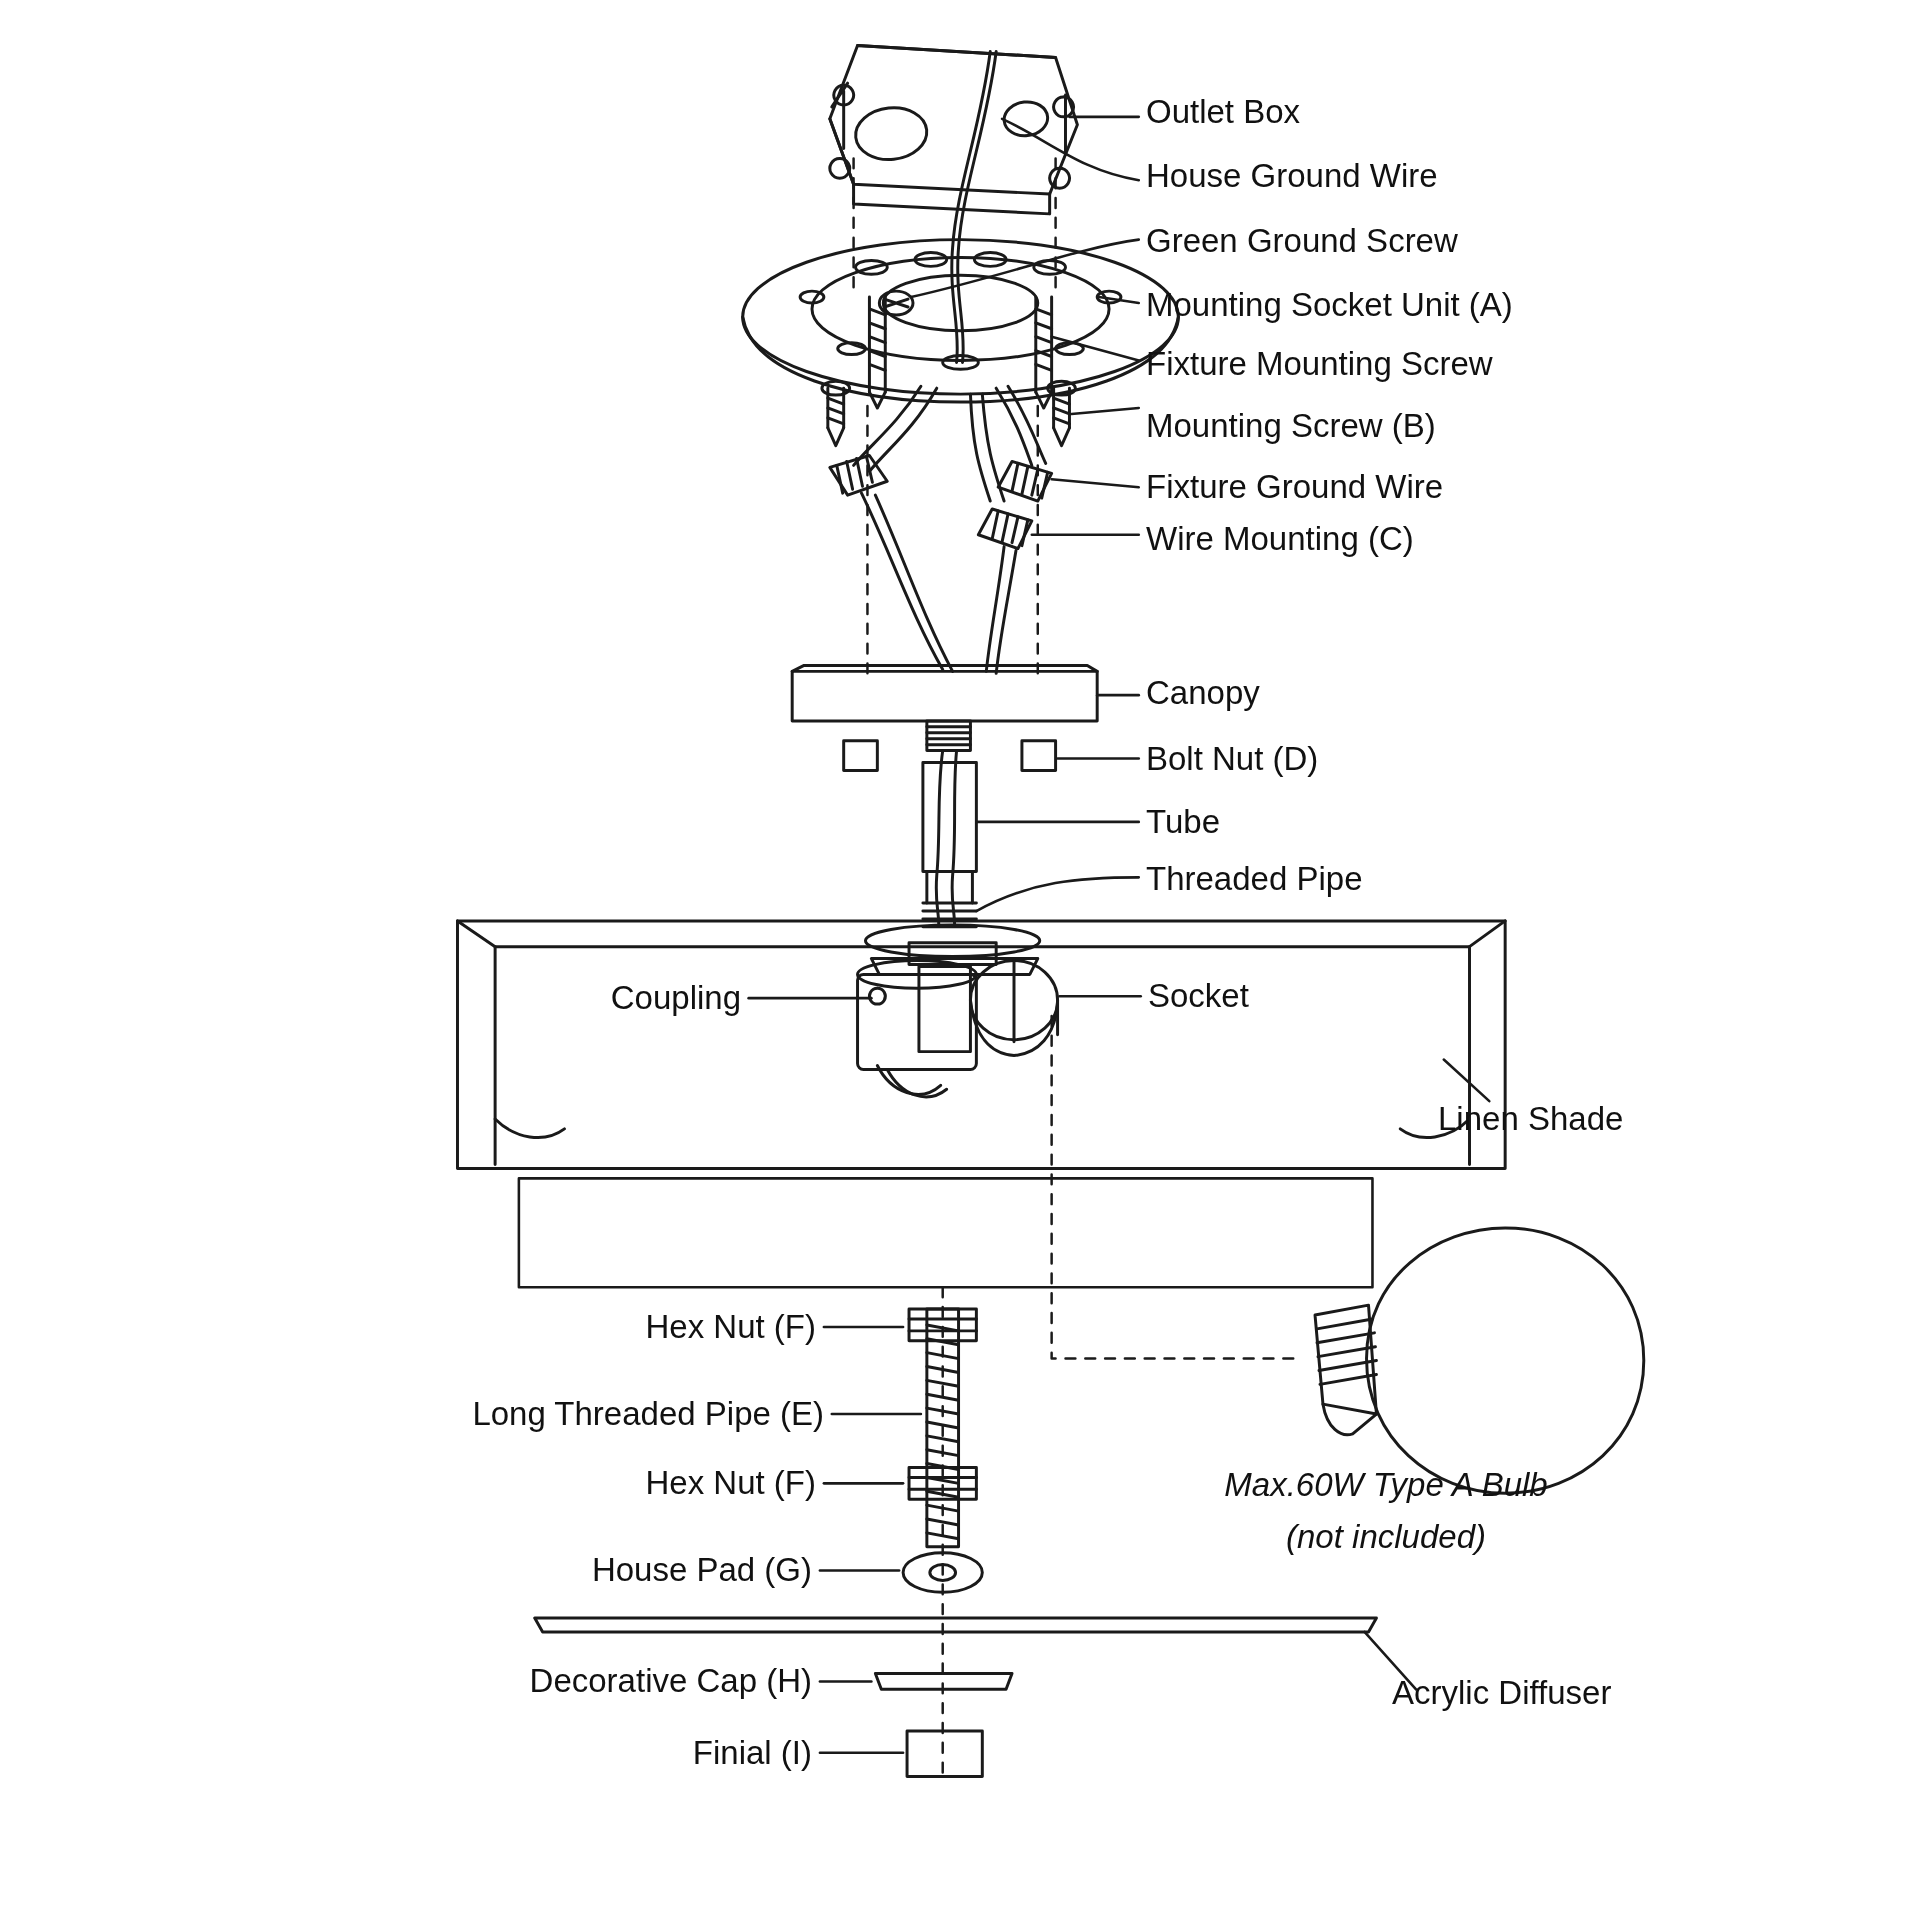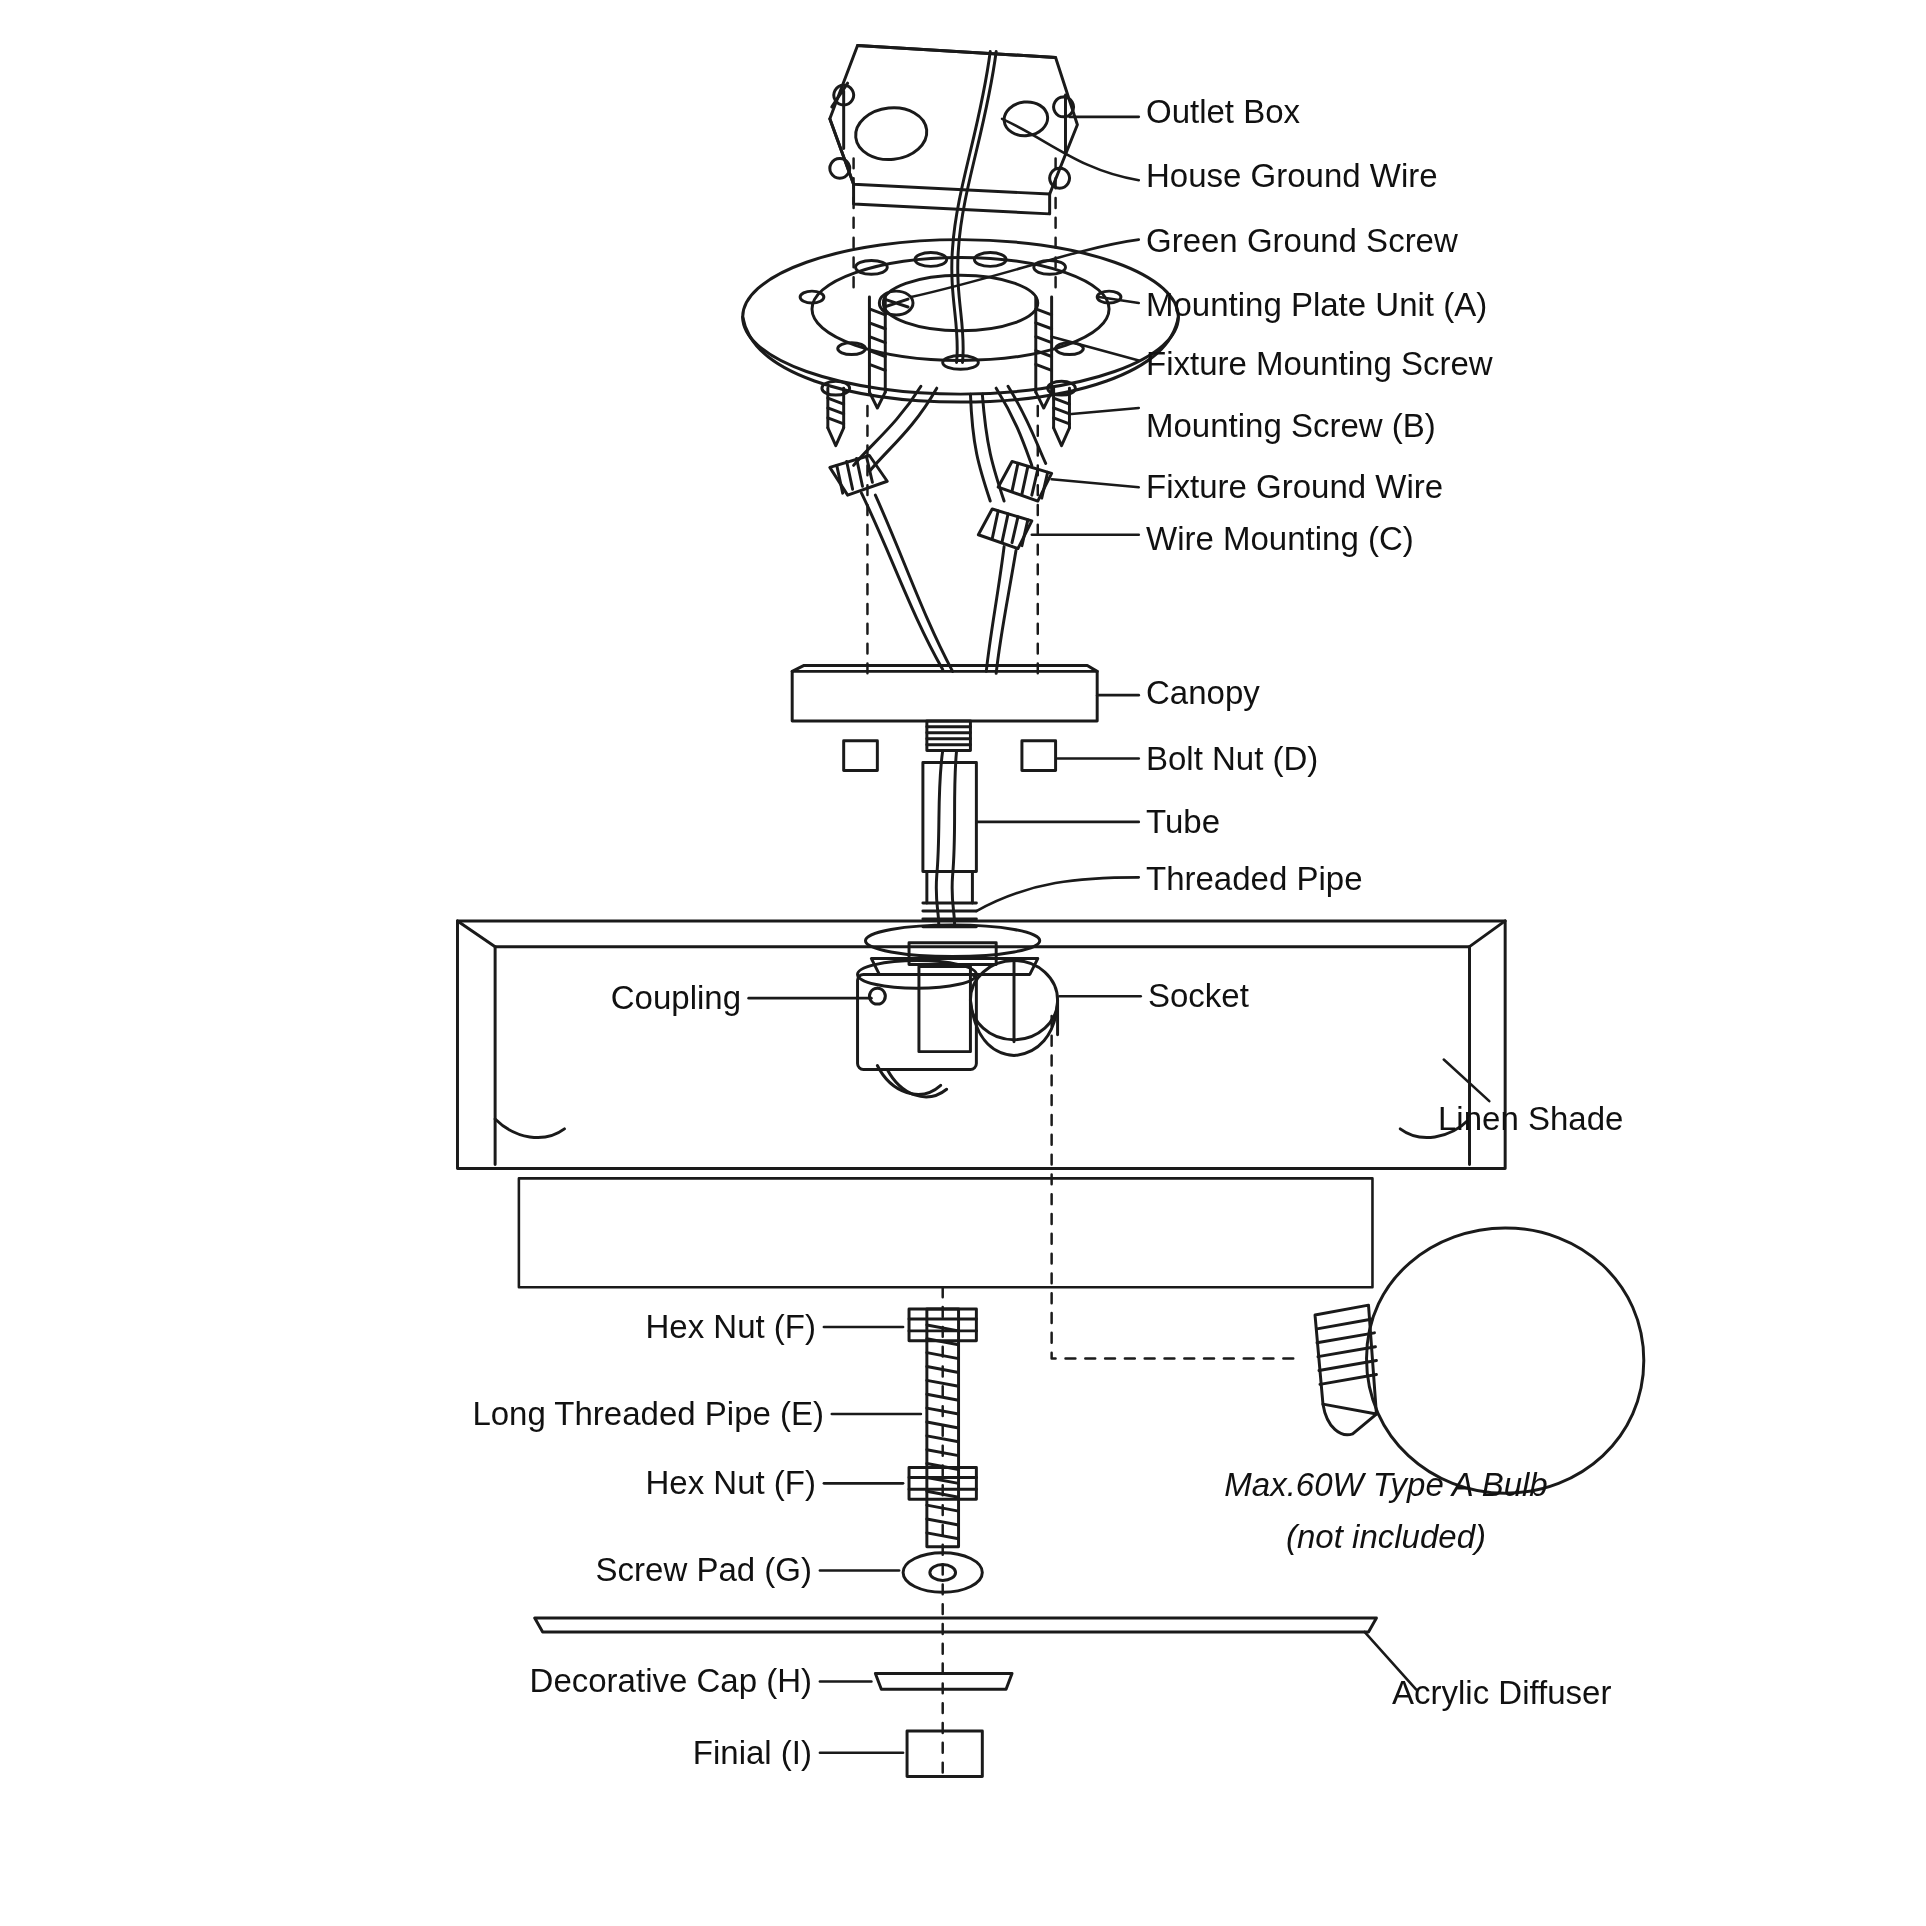--- a/index.html
+++ b/index.html
@@ -281,21 +281,21 @@
     </g>
   </g>
 </svg>
 
 <div class="lbl right" style="left:1146px; top:92px;">Outlet Box</div>
 
 <div class="lbl right" style="left:1146px; top:156px;">House Ground Wire</div>
 
 <div class="lbl right" style="left:1146px; top:221px;">Green Ground Screw</div>
 
-<div class="lbl right" style="left:1146px; top:285px;">Mounting Plate Unit (A)</div>
+<div class="lbl right" style="left:1146px; top:285px;">Mounting Socket Unit (A)</div>
 
 <div class="lbl right" style="left:1146px; top:344px;">Fixture Mounting Screw</div>
 
 <div class="lbl right" style="left:1146px; top:406px;text-align:right;">Mounting Screw (B)</div>
 
 <div class="lbl right" style="left:1146px; top:467px;">Fixture Ground Wire</div>
 
 <div class="lbl right" style="left:1146px; top:519px;">Wire Mounting (C)</div>
 
 <div class="lbl right" style="left:1146px; top:673px;">Canopy</div>
@@ -311,21 +311,21 @@
 <div class="lbl right" style="left:1148px; top:976px;">Socket</div>
 
 <div class="lbl right" style="left:1438px; top:1099px;">Linen Shade</div>
 
 <div class="lbl left" style="left:816px; top:1307px;">Hex Nut (F)</div>
 
 <div class="lbl left" style="left:824px; top:1394px;">Long Threaded Pipe (E)</div>
 
 <div class="lbl left" style="left:816px; top:1463px;">Hex Nut (F)</div>
 
-<div class="lbl left" style="left:812px; top:1550px;">Screw Pad (G)</div>
+<div class="lbl left" style="left:812px; top:1550px;">House Pad (G)</div>
 
 <div class="lbl left" style="left:812px; top:1661px;">Decorative Cap (H)</div>
 
 <div class="lbl left" style="left:812px; top:1733px;">Finial (I)</div>
 
 <div class="lbl center" style="left:1386px; top:1465px;">Max.60W Type A Bulb</div>
 <div class="lbl center" style="left:1386px; top:1517px;">(not included)</div>
 
 <div class="lbl right" style="left:1392px; top:1673px;">Acrylic Diffuser</div>
 

